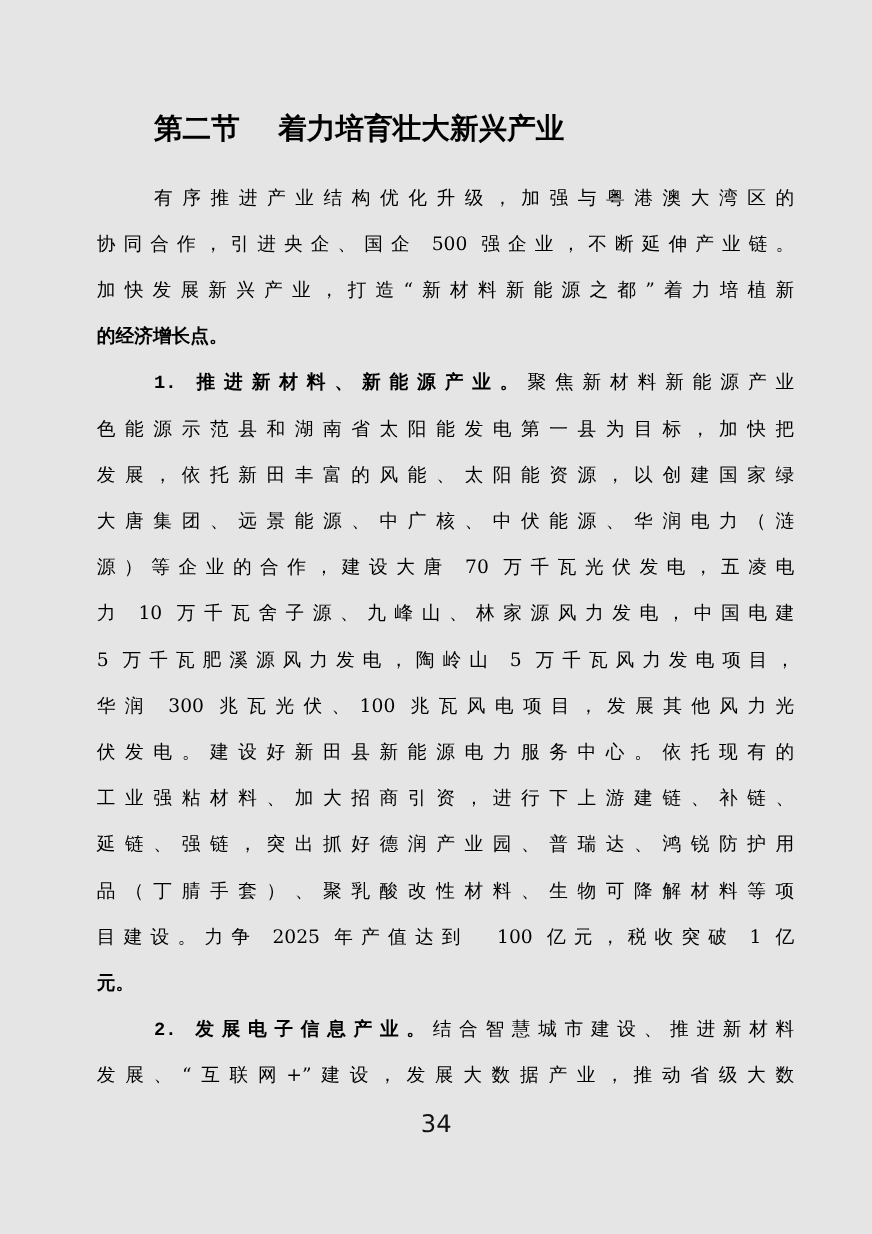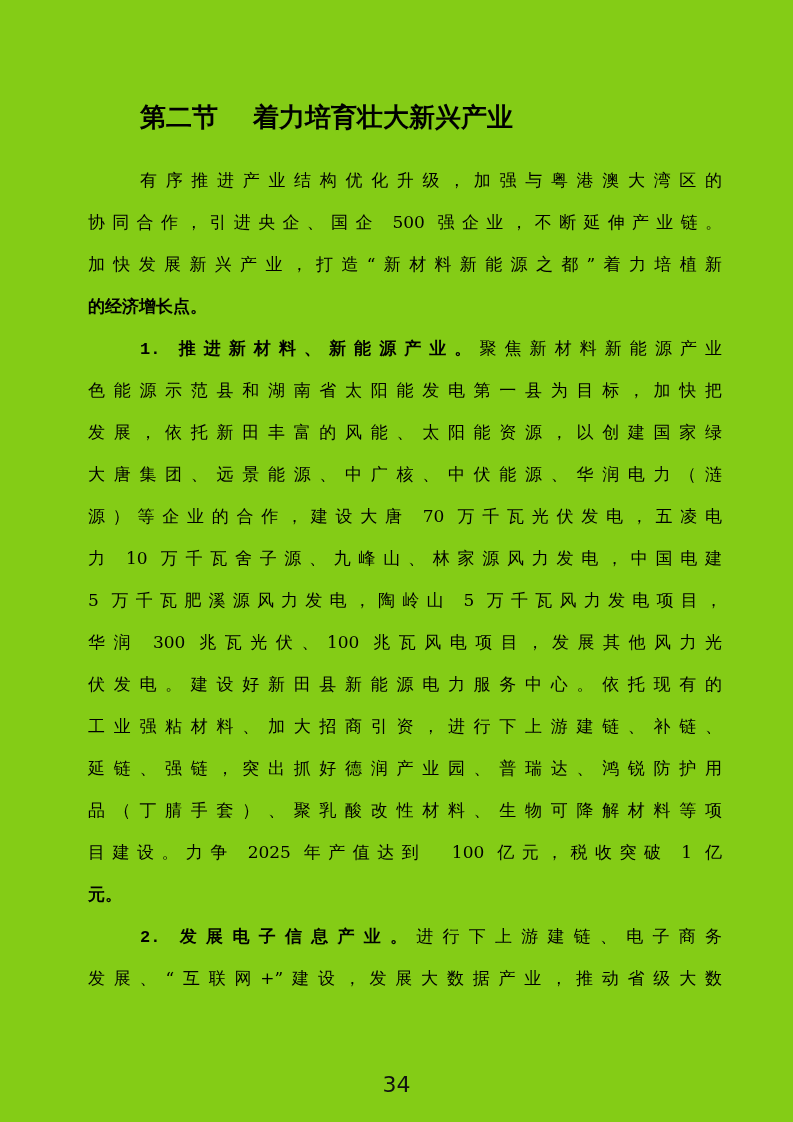--- a/index.html
+++ b/index.html
@@ -4,21 +4,21 @@
 <style>
   html, body {
     margin: 0;
     padding: 0;
     background: #ffffff;
   }
   .page {
     position: relative;
     width: 793px;
     height: 1122px;
-    background: #84cc16;
+    background: #e5e5e5;
     color: #000000;
     font-family: "DejaVu Serif", "Liberation Serif", serif;
     overflow: hidden;
   }
   .content {
     position: absolute;
     left: 88px;
     top: 97px;
     width: 634px;
   }
@@ -53,21 +53,21 @@
     text-indent: 52px;
   }
   .bold-run {
     font-family: Liberation Mono, monospace;
     font-weight: 700;
   }
   .page-number {
     position: absolute;
     left: 0;
     right: 0;
-    top: 1070px;
+    top: 1008px;
     text-align: center;
     font-family: "DejaVu Sans", "Liberation Sans", sans-serif;
     font-size: 22px;
     line-height: 30px;
     color: #111111;
   }
 </style>
 </head>
 <body>
 
@@ -86,18 +86,18 @@
         <div class="line full"><span class="text-run">源）等企业的合作，建设大唐 70 万千瓦光伏发电，五凌电</span></div>
         <div class="line full"><span class="text-run">力 10 万千瓦舍子源、九峰山、林家源风力发电，中国电建</span></div>
         <div class="line full"><span class="text-run">5 万千瓦肥溪源风力发电，陶岭山 5 万千瓦风力发电项目，</span></div>
         <div class="line full"><span class="text-run">华润 300 兆瓦光伏、100 兆瓦风电项目，发展其他风力光</span></div>
         <div class="line full"><span class="text-run">伏发电。建设好新田县新能源电力服务中心。依托现有的</span></div>
         <div class="line full"><span class="text-run">工业强粘材料、加大招商引资，进行下上游建链、补链、</span></div>
         <div class="line full"><span class="text-run">延链、强链，突出抓好德润产业园、普瑞达、鸿锐防护用</span></div>
         <div class="line full"><span class="text-run">品（丁腈手套）、聚乳酸改性材料、生物可降解材料等项</span></div>
         <div class="line full"><span class="text-run">目建设。力争 2025 年产值达到  100 亿元，税收突破 1 亿</span></div>
         <div class="line last"><span class="text-run">元。</span></div>
-        <div class="line full indent"><span class="bold-run">2. 发展电子信息产业。</span><span class="text-run">进行下上游建链、电子商务</span></div>
+        <div class="line full indent"><span class="bold-run">2. 发展电子信息产业。</span><span class="text-run">结合智慧城市建设、推进新材料</span></div>
         <div class="line full"><span class="text-run">发展、“互联网+”建设，发展大数据产业，推动省级大数</span></div>
       </div>
   </div>
   <div class="page-number">34</div>
 </div>
 
 </body></html>

